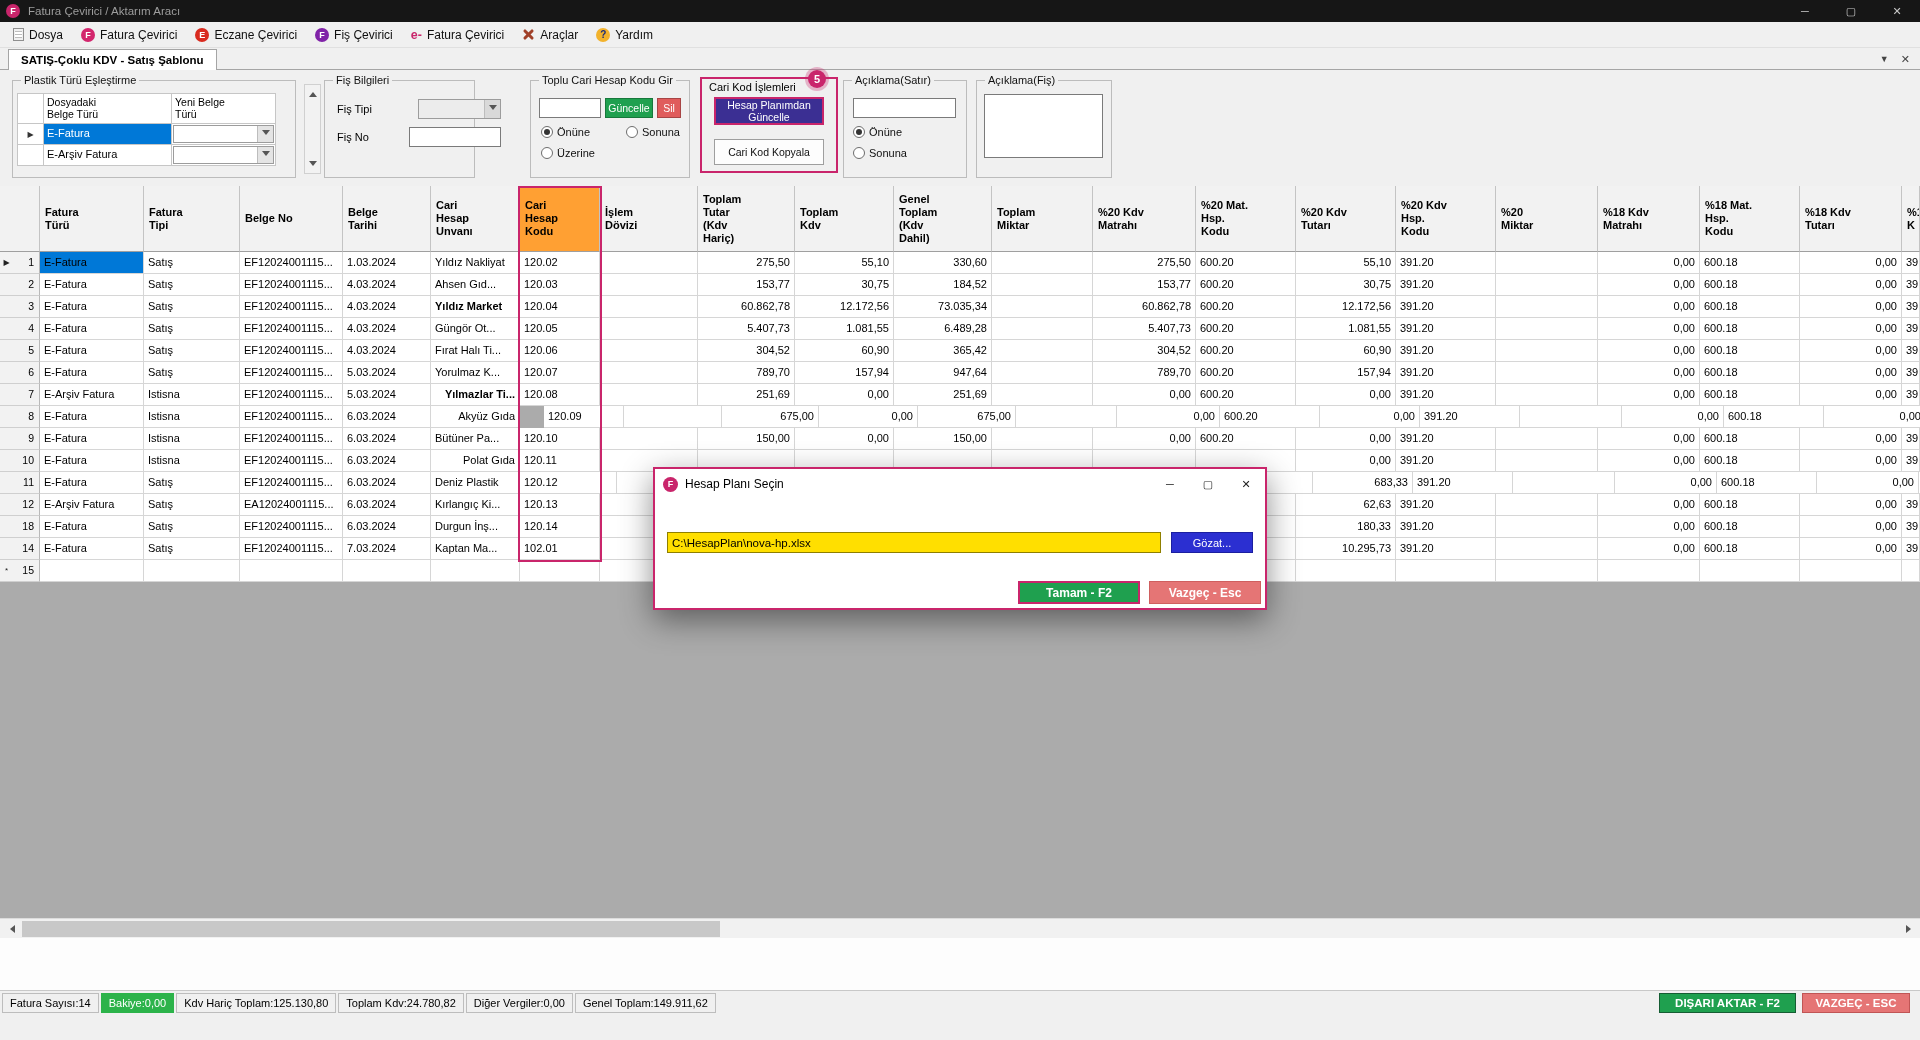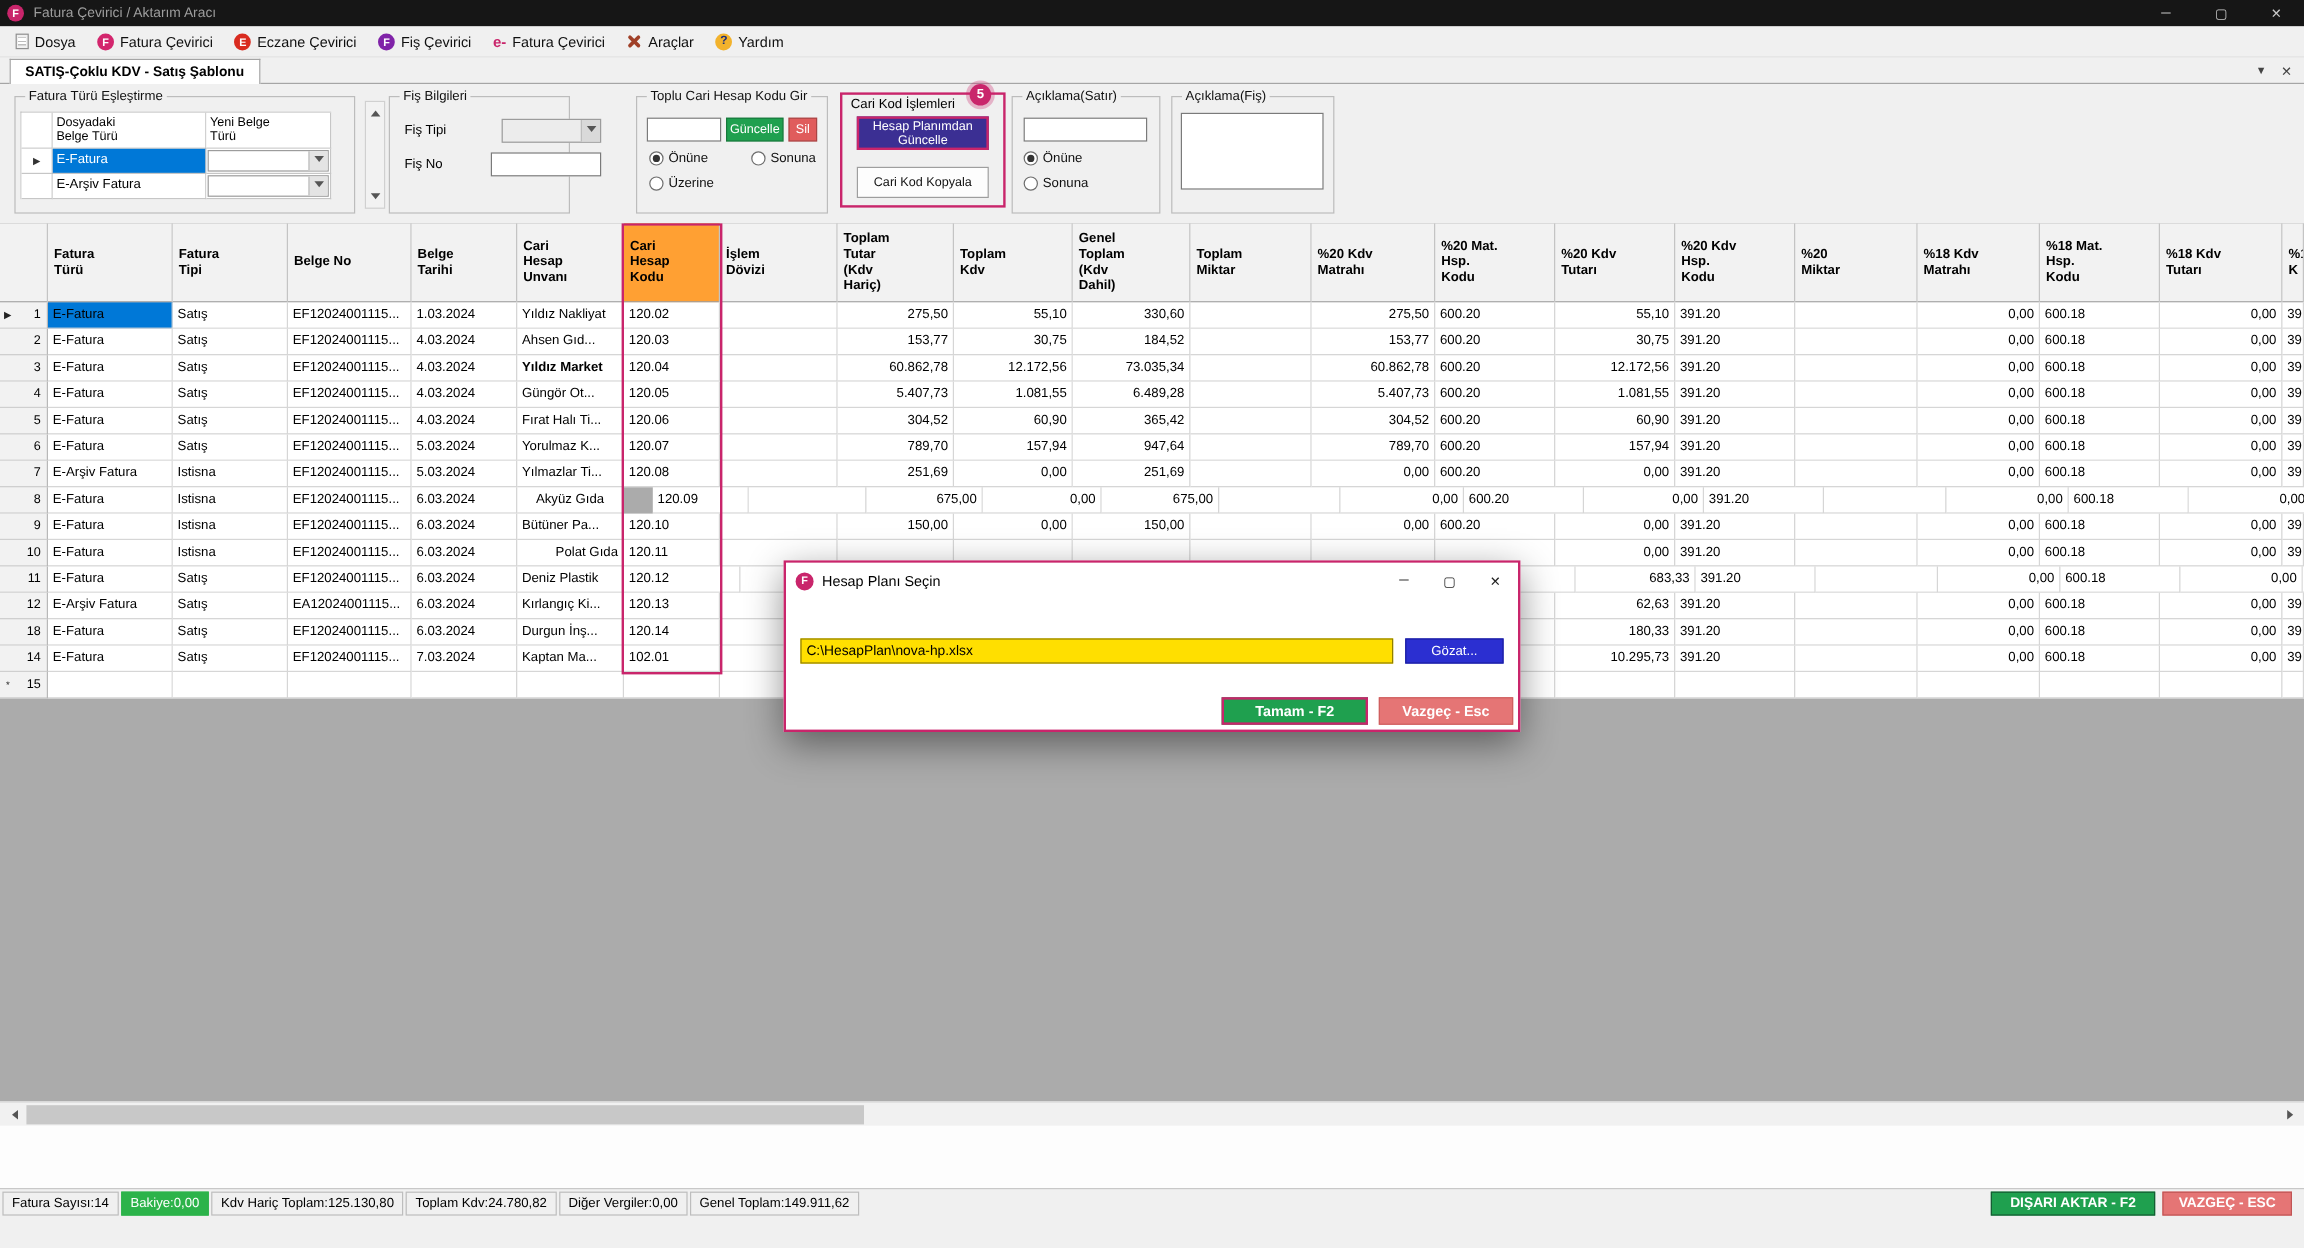--- a/index.html
+++ b/index.html
@@ -199,21 +199,21 @@
     <div class="tab">SATIŞ-Çoklu KDV - Satış Şablonu</div>
     <div class="tab-icons">
       <span style="font-size:9px;">▼</span>
       <span style="font-size:11px;">✕</span>
     </div>
   </div>
 
   <div class="toolpanel">
 
     <div class="groupbox" style="left:12px; top:10px; width:284px; height:98px;">
-      <span class="gb-label">Fatura Türü Eşleştirme</span>
+      <span class="gb-label">Plastik Türü Eşleştirme</span>
       <div class="mgrid">
         <div class="mg-row mg-head">
           <div class="mg-cell mg-corner"></div>
           <div class="mg-cell" style="width:128px;">Dosyadaki
 Belge Türü</div>
           <div class="mg-cell" style="width:104px;">Yeni Belge
 Türü</div>
         </div>
         <div class="mg-row mg-body">
           <div class="mg-cell mg-corner">
@@ -520,21 +520,21 @@
         </div>
         <div class="grow">
           <div class="rcell rhdr">
             <span class="marker"></span>
             <span class="num">7</span>
           </div>
           <div class="rcell" style="width: 104px; text-align: left;">E-Arşiv Fatura</div>
           <div class="rcell" style="width: 96px; text-align: left;">Istisna</div>
           <div class="rcell" style="width: 103px; text-align: left;">EF12024001115...</div>
           <div class="rcell" style="width: 88px; text-align: left;">5.03.2024</div>
-          <div class="rcell" style="width: 89px; text-align: left;">Yılmazlar Ti...</div>
+          <div class="rcell" style="width: 89px; text-align: right; font-weight: bold;">Yılmazlar Ti...</div>
           <div class="rcell" style="width: 80px; text-align: left;">120.08</div>
           <div class="rcell" style="width: 98px; text-align: left;"></div>
           <div class="rcell" style="width: 97px; text-align: right;">251,69</div>
           <div class="rcell" style="width: 99px; text-align: right;">0,00</div>
           <div class="rcell" style="width: 98px; text-align: right;">251,69</div>
           <div class="rcell" style="width: 101px; text-align: right;"></div>
           <div class="rcell" style="width: 103px; text-align: right;">0,00</div>
           <div class="rcell" style="width: 100px; text-align: left;">600.20</div>
           <div class="rcell" style="width: 100px; text-align: right;">0,00</div>
           <div class="rcell" style="width: 100px; text-align: left;">391.20</div>
@@ -546,21 +546,21 @@
         </div>
         <div class="grow">
           <div class="rcell rhdr">
             <span class="marker"></span>
             <span class="num">8</span>
           </div>
           <div class="rcell" style="width: 104px; text-align: left;">E-Fatura</div>
           <div class="rcell" style="width: 96px; text-align: left;">Istisna</div>
           <div class="rcell" style="width: 103px; text-align: left;">EF12024001115...</div>
           <div class="rcell" style="width: 88px; text-align: left;">6.03.2024</div>
-          <div class="rcell" style="width: 89px; text-align: center;">Akyüz Gıda</div>
+          <div class="rcell" style="width: 89px; text-align: right;">Akyüz Gıda</div>
           <div class="rcell" style="width: 80px; text-align: left; margin-left: 24px;">120.09</div>
           <div class="rcell" style="width: 98px; text-align: left;"></div>
           <div class="rcell" style="width: 97px; text-align: right;">675,00</div>
           <div class="rcell" style="width: 99px; text-align: right;">0,00</div>
           <div class="rcell" style="width: 98px; text-align: right;">675,00</div>
           <div class="rcell" style="width: 101px; text-align: right;"></div>
           <div class="rcell" style="width: 103px; text-align: right;">0,00</div>
           <div class="rcell" style="width: 100px; text-align: left;">600.20</div>
           <div class="rcell" style="width: 100px; text-align: right;">0,00</div>
           <div class="rcell" style="width: 100px; text-align: left;">391.20</div>

